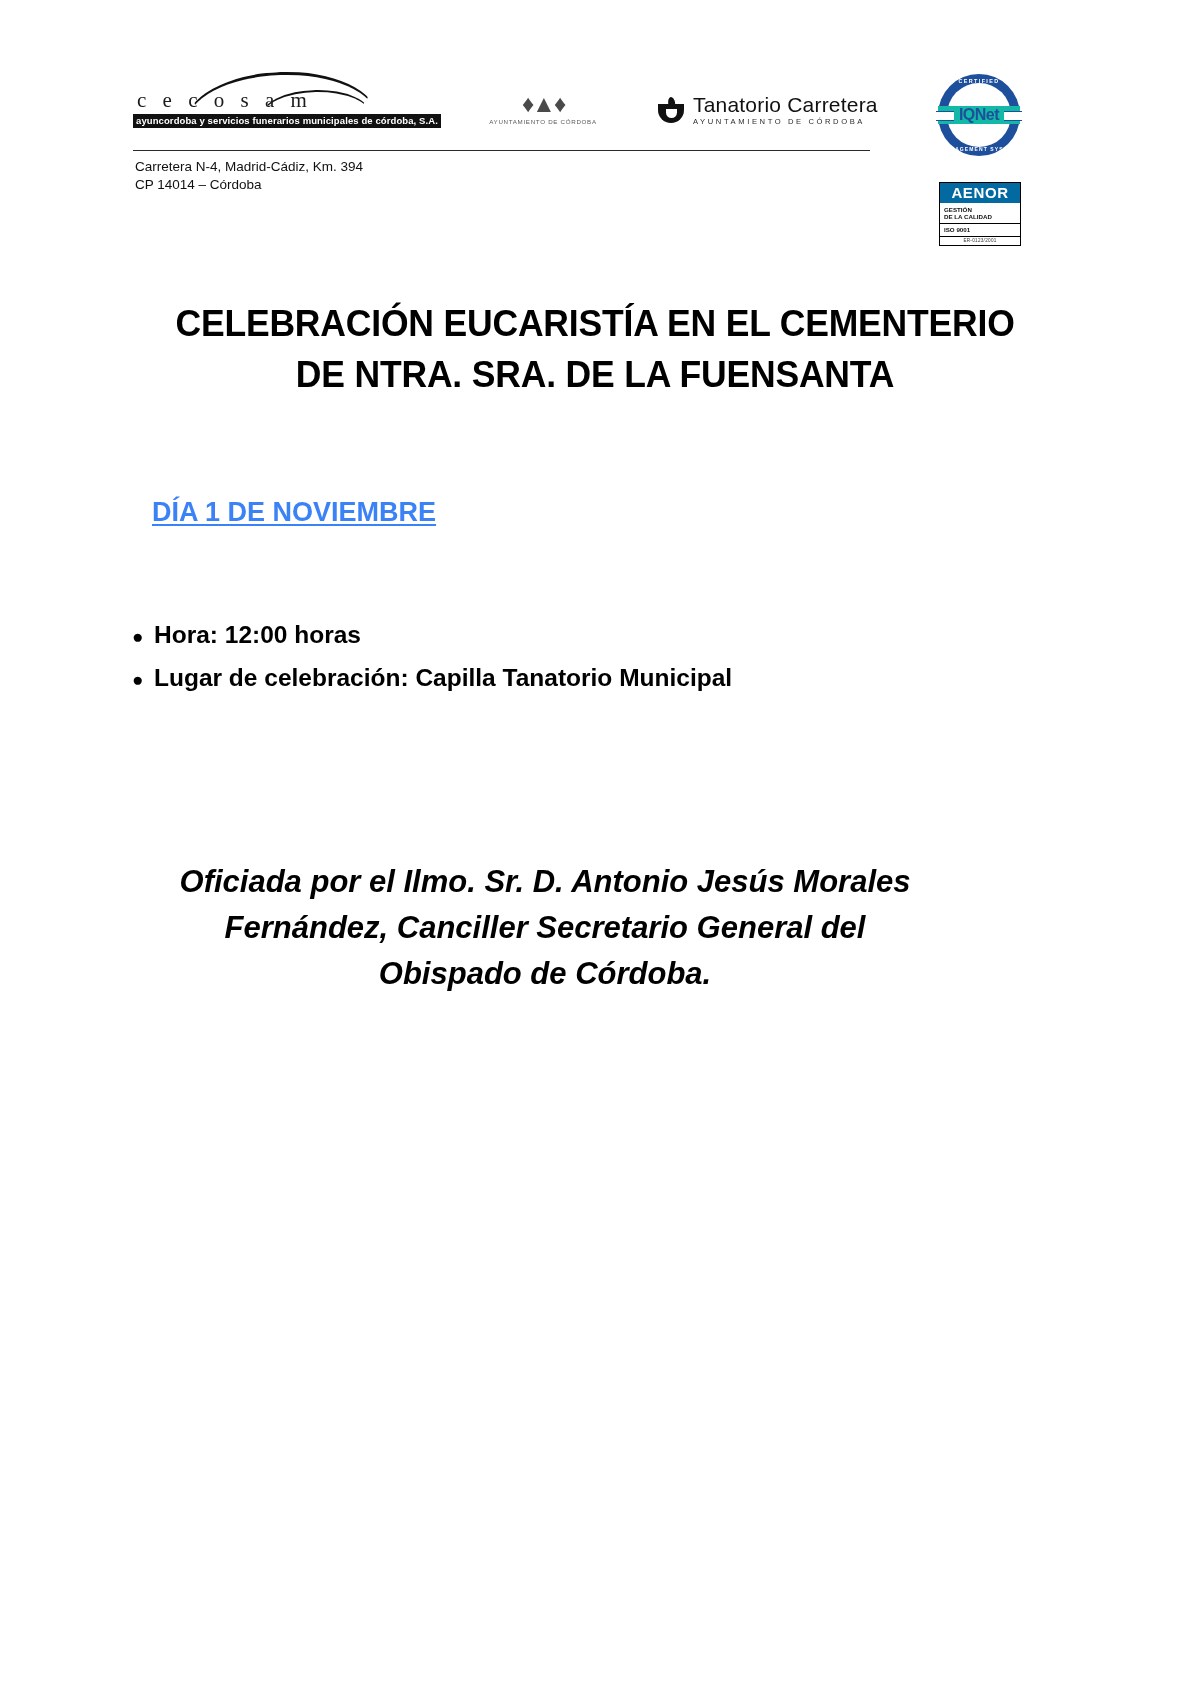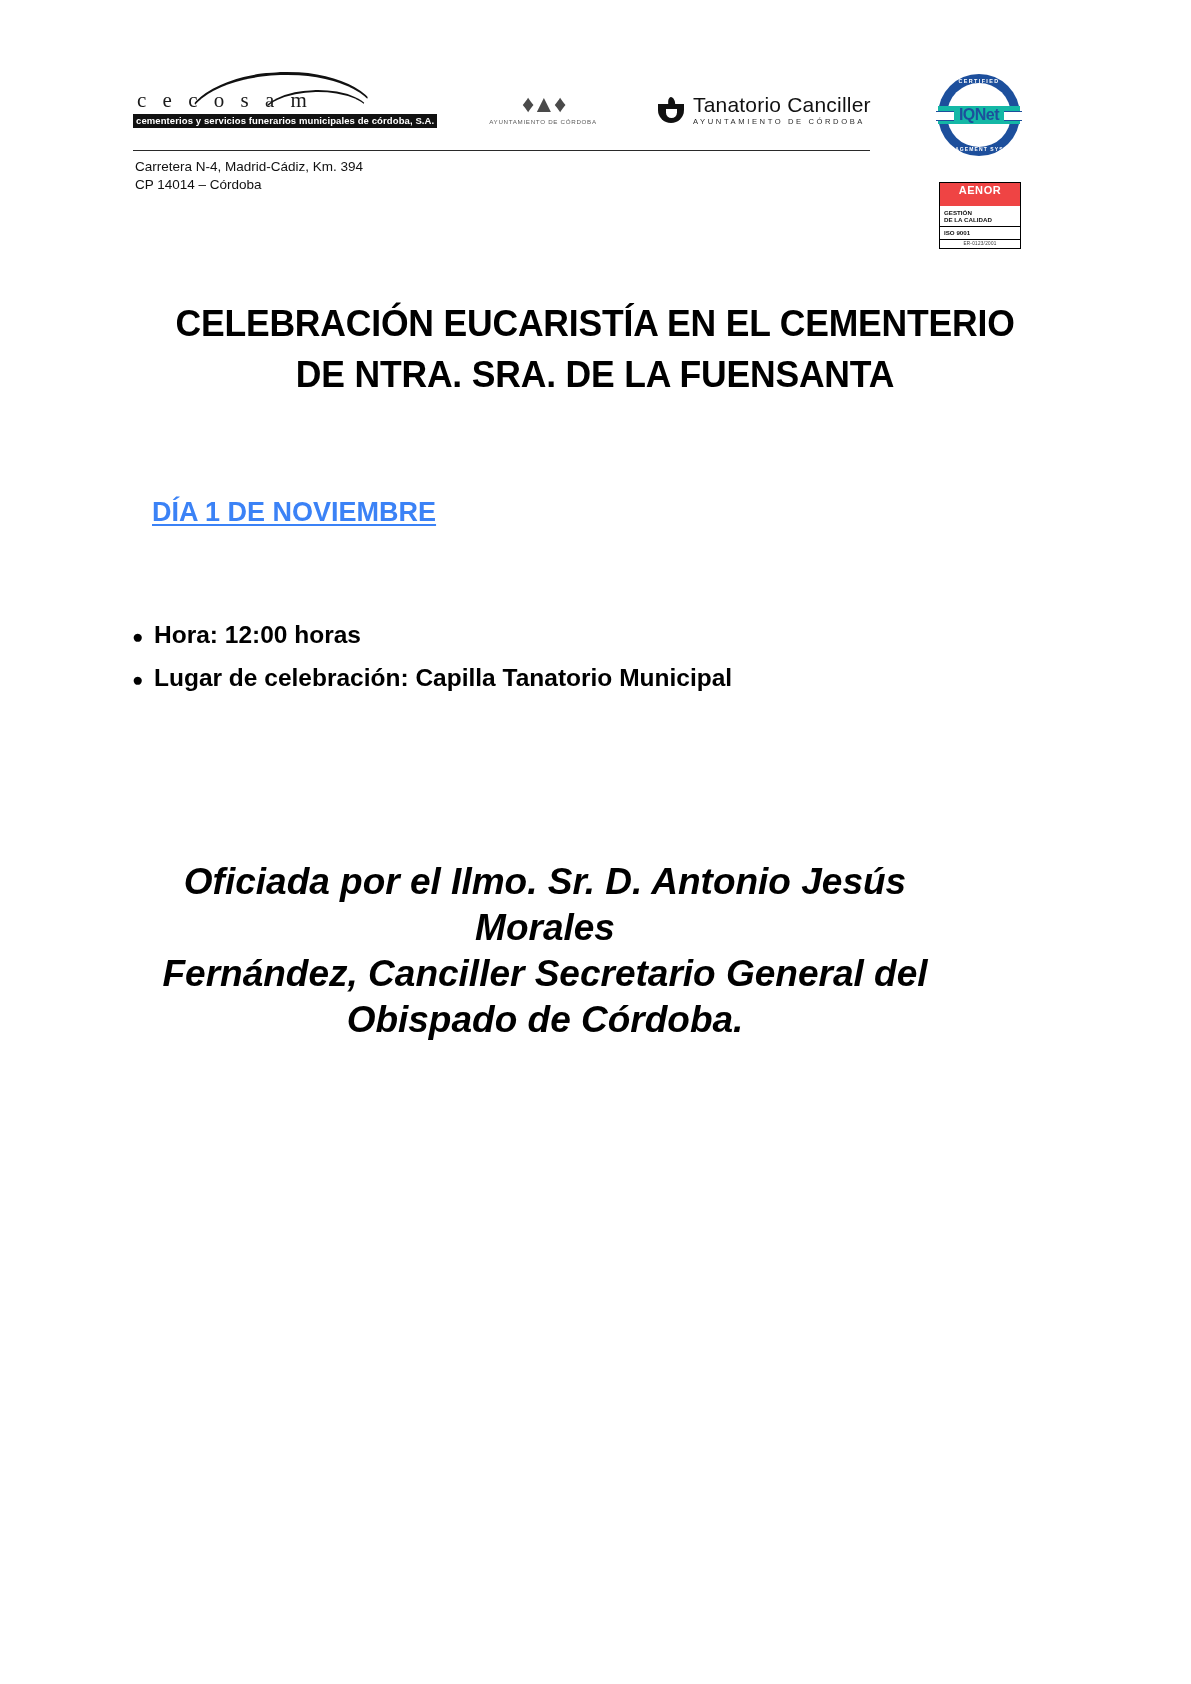--- a/index.html
+++ b/index.html
@@ -236,27 +236,27 @@
 
   .aenor {
     position: absolute;
     left: 806px;
     top: 108px;
     width: 80px;
     border: 1.4px solid #000;
     background: #ffffff;
   }
   .aenor-top {
-    background: #ef4444;
+    background: #0369a1;
     color: #ffffff;
     text-align: center;
-    font-size: 11px;
+    font-size: 15px;
     font-weight: bold;
     letter-spacing: 0.6px;
-    padding: 1px 0 10px 0;
+    padding: 1px 0 2px 0;
     font-family: "Liberation Sans", sans-serif;
   }
   .aenor-mid {
     font-size: 6.2px;
     line-height: 7.4px;
     padding: 2.5px 4px 3px 4px;
     color: #111;
     border-bottom: 1.1px solid #000;
     font-weight: bold;
   }
@@ -355,21 +355,21 @@
     font-size: 19px;
     line-height: 41px;
   }
 
   .officiant {
     position: absolute;
     left: 150px;
     top: 843px;
     width: 790px;
     text-align: center;
-    font-size: 37px;
+    font-size: 31px;
     font-weight: bold;
     font-style: italic;
     line-height: 46px;
     color: #000;
     font-family: "Liberation Sans", sans-serif;
   }
   .officiant .oline { display: block; }
 </style>
 </head>
 <body>
@@ -379,36 +379,36 @@
   <div class="letterhead">
 
     <div class="lh-row-logos">
 
       <div class="cecosam">
         <div class="cecosam-arcs">
           <div class="arc-big"></div>
           <div class="arc-small"></div>
           <div class="cecosam-word">c e c o s a m</div>
         </div>
-        <div class="cecosam-tag">cementerios y servicios funerarios municipales de córdoba, S.A.</div>
+        <div class="cecosam-tag">ayuncordoba y servicios funerarios municipales de córdoba, S.A.</div>
       </div>
 
       <div class="ayto">
         <div class="ayto-crest">♦▲♦</div>
         <div class="ayto-name">AYUNTAMIENTO DE CÓRDOBA</div>
       </div>
 
       <div class="tanatorio">
         <div class="flame-badge">
           <div class="bowl"></div>
           <div class="notch"></div>
           <div class="flame"></div>
         </div>
         <div class="tan-text">
-          <div class="t1">Tanatorio Canciller</div>
+          <div class="t1">Tanatorio Carretera</div>
           <div class="t2">AYUNTAMIENTO DE CÓRDOBA</div>
         </div>
       </div>
 
       <div class="iqnet">
         <div class="iqnet-arc-top">CERTIFIED</div>
         <div class="iqnet-inner">
           <span class="iqnet-word">IQNet</span>
         </div>
         <div class="iqnet-bar left"></div>

